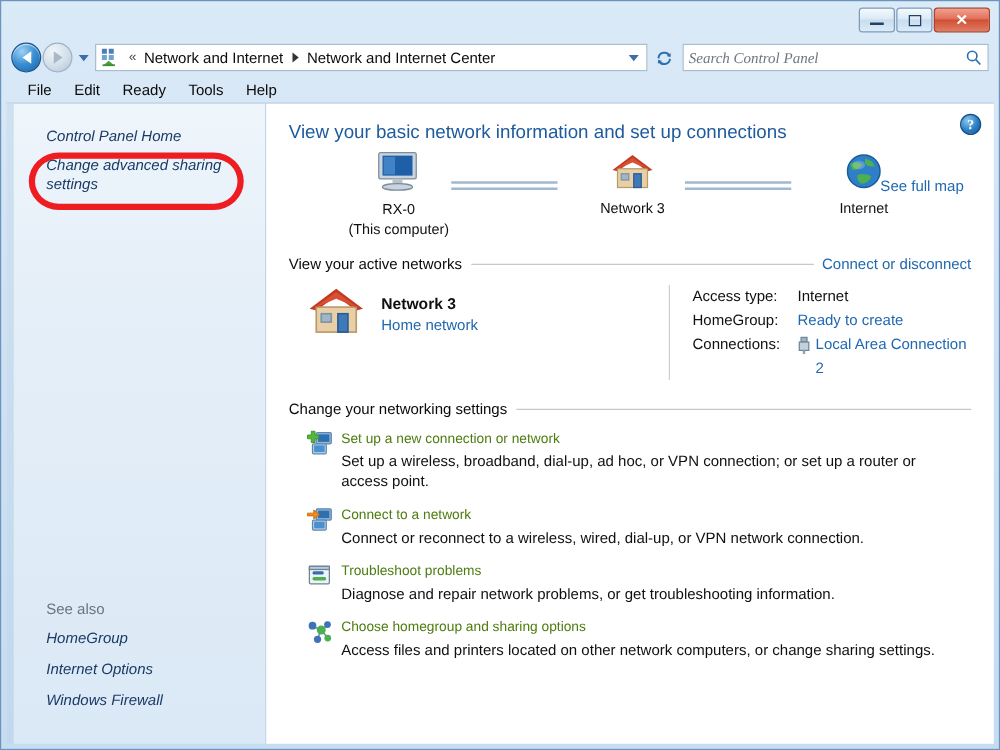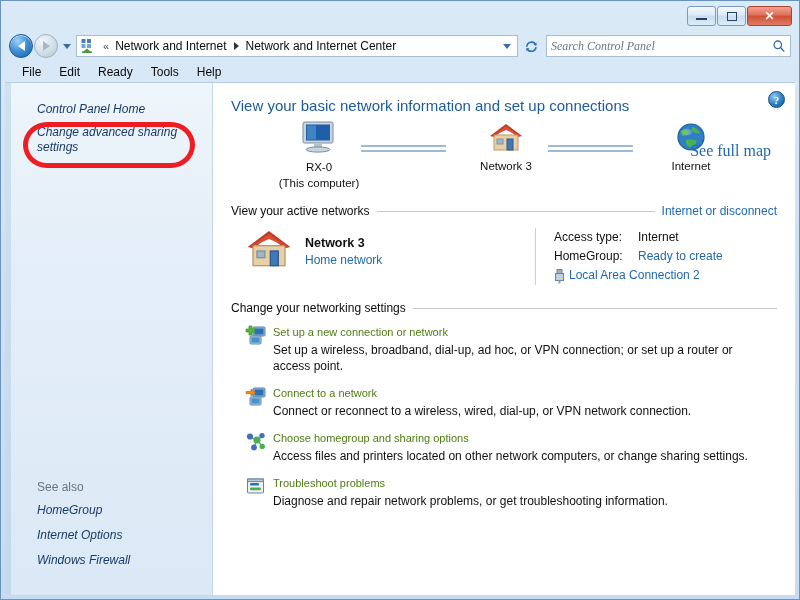--- a/index.html
+++ b/index.html
@@ -189,21 +189,21 @@
   .map-node {
     position: absolute; text-align: center; width: 120px;
   }
   .map-label { font-size: 11.5px; color: #101010; margin-top: 2px; line-height: 14px; }
   .map-line {
     position: absolute; top: 25px; height: 7px;
     border-top: 2px solid #9fb9cf; border-bottom: 2px solid #9fb9cf;
   }
   #see-full-map {
     position: absolute; right: 6px; top: 22px;
-    font-size: 16px; color: #1f68b0; font-family: Liberation Serif, serif;
+    font-size: 12px; color: #1f68b0;
   }
 
   
   .sec {
     display: flex; align-items: center; gap: 7px; margin: 10px 0 6px 0; text-align: center;
   }
   .sec-title { font-size: 12px; color: #0b0b0b; white-space: nowrap; }
   .sec-rule { flex: 1 1 auto; height: 1px; background: #c8c8c8; }
   .sec-link { font-size: 12px; color: #1f68b0; white-space: nowrap; }
 
@@ -376,21 +376,21 @@
           </svg>
           <div class="map-label">Internet</div>
         </div>
 
         <div id="see-full-map">See full map</div>
       </div>
 
       <div class="sec">
         <span class="sec-title">View your active networks</span>
         <span class="sec-rule"></span>
-        <span class="sec-link">Internet or disconnect</span>
+        <span class="sec-link">Connect or disconnect</span>
       </div>
 
       <div id="active-net">
         <div id="active-left">
           <svg width="48" height="42" viewBox="0 0 36 31" style="margin-right:12px;">
             <path d="M2 14 L18 2 L34 14 L30 15 L18 6.5 L6 15 Z" fill="#c23a23"></path>
             <rect x="6" y="13" width="24" height="15" fill="#e8cfa6" stroke="#b99a6b"></rect>
             <path d="M4 14 L18 4 L32 14 L18 8 Z" fill="#d94f33"></path>
             <rect x="19" y="17" width="6" height="11" fill="#3e79b8" stroke="#2c5c92"></rect>
             <rect x="9" y="17" width="6" height="5" fill="#9fb6c9" stroke="#7f93a4"></rect>
@@ -404,20 +404,21 @@
         <div id="active-right">
           <div class="kv">
             <span class="kv-k">Access type:</span>
             <span class="kv-v">Internet</span>
           </div>
           <div class="kv">
             <span class="kv-k">HomeGroup:</span>
             <span class="kv-v link">Ready to create</span>
           </div>
           <div class="kv">
+            <span class="kv-k">Connections:</span>
             <svg width="11" height="15" viewBox="0 0 11 15" style="margin:3px 4px 0 0;">
               <rect x="3" y="0.5" width="5" height="4" fill="#9fb3c4" stroke="#6d8294"></rect>
               <rect x="1.5" y="4.5" width="8" height="7" fill="#c3d1dc" stroke="#6d8294"></rect>
               <rect x="4.5" y="11.5" width="2" height="3" fill="#8fa3b5"></rect>
             </svg>
             <span class="kv-v link">Local Area Connection 2</span>
           </div>
         </div>
       </div>
 
@@ -448,20 +449,35 @@
             <rect x="8" y="2" width="12" height="9" rx="1" fill="#8fb9e0" stroke="#5d86ad"></rect>
             <rect x="9.5" y="3.5" width="9" height="6" fill="#2f6fae"></rect>
             <rect x="5" y="11" width="11" height="8" rx="1" fill="#b9d3ea" stroke="#5d86ad"></rect>
             <rect x="6.3" y="12.3" width="8.4" height="5.4" fill="#4a90cf"></rect>
             <path d="M1 5.5 h5 V3 l4.5 3.6 L6 10.2 V7.7 H1 Z" fill="#f08a1d" stroke="#c76a0b" stroke-width="0.7"></path>
           </svg>
         </div>
         <div class="task-body">
           <div class="task-title">Connect to a network</div>
           <div class="task-desc">Connect or reconnect to a wireless, wired, dial-up, or VPN network connection.</div>
+        </div>
+      </div>
+
+      <div class="task">
+        <div class="task-icon">
+          <svg width="22" height="22" viewBox="0 0 22 22">
+            <rect x="2.5" y="3" width="16" height="14" rx="1" fill="#eef3f8" stroke="#6d8294"></rect>
+            <rect x="2.5" y="3" width="16" height="2.6" fill="#b9c9d8" stroke="#6d8294"></rect>
+            <rect x="5" y="7" width="9" height="2.6" rx="1.2" fill="#2f6fae"></rect>
+            <rect x="5" y="11.5" width="11" height="2.8" rx="1.3" fill="#4caf50"></rect>
+          </svg>
+        </div>
+        <div class="task-body">
+          <div class="task-title">Troubleshoot problems</div>
+          <div class="task-desc">Diagnose and repair network problems, or get troubleshooting information.</div>
         </div>
       </div>
 
       <div class="task">
         <div class="task-icon">
           <svg width="22" height="22" viewBox="0 0 22 22">
             <line x1="5" y1="6" x2="12" y2="9" stroke="#6f8fa8" stroke-width="1.3"></line>
             <line x1="12" y1="9" x2="17" y2="5" stroke="#6f8fa8" stroke-width="1.3"></line>
             <line x1="12" y1="9" x2="9" y2="16" stroke="#6f8fa8" stroke-width="1.3"></line>
             <line x1="12" y1="9" x2="17" y2="15" stroke="#6f8fa8" stroke-width="1.3"></line>
@@ -471,34 +487,19 @@
             <circle cx="9" cy="16.4" r="2.9" fill="#3f72b8"></circle>
             <circle cx="17.2" cy="15.4" r="2.7" fill="#4caf50"></circle>
           </svg>
         </div>
         <div class="task-body">
           <div class="task-title">Choose homegroup and sharing options</div>
           <div class="task-desc">Access files and printers located on other network computers, or change sharing settings.</div>
         </div>
       </div>
 
-      <div class="task">
-        <div class="task-icon">
-          <svg width="22" height="22" viewBox="0 0 22 22">
-            <rect x="2.5" y="3" width="16" height="14" rx="1" fill="#eef3f8" stroke="#6d8294"></rect>
-            <rect x="2.5" y="3" width="16" height="2.6" fill="#b9c9d8" stroke="#6d8294"></rect>
-            <rect x="5" y="7" width="9" height="2.6" rx="1.2" fill="#2f6fae"></rect>
-            <rect x="5" y="11.5" width="11" height="2.8" rx="1.3" fill="#4caf50"></rect>
-          </svg>
-        </div>
-        <div class="task-body">
-          <div class="task-title">Troubleshoot problems</div>
-          <div class="task-desc">Diagnose and repair network problems, or get troubleshooting information.</div>
-        </div>
-      </div>
-
     </div>
   </div>
 
   <div id="annotation" style="border-color: rgb(238, 29, 34);"></div>
 
  </div>
 </div>
 
 </body></html>

